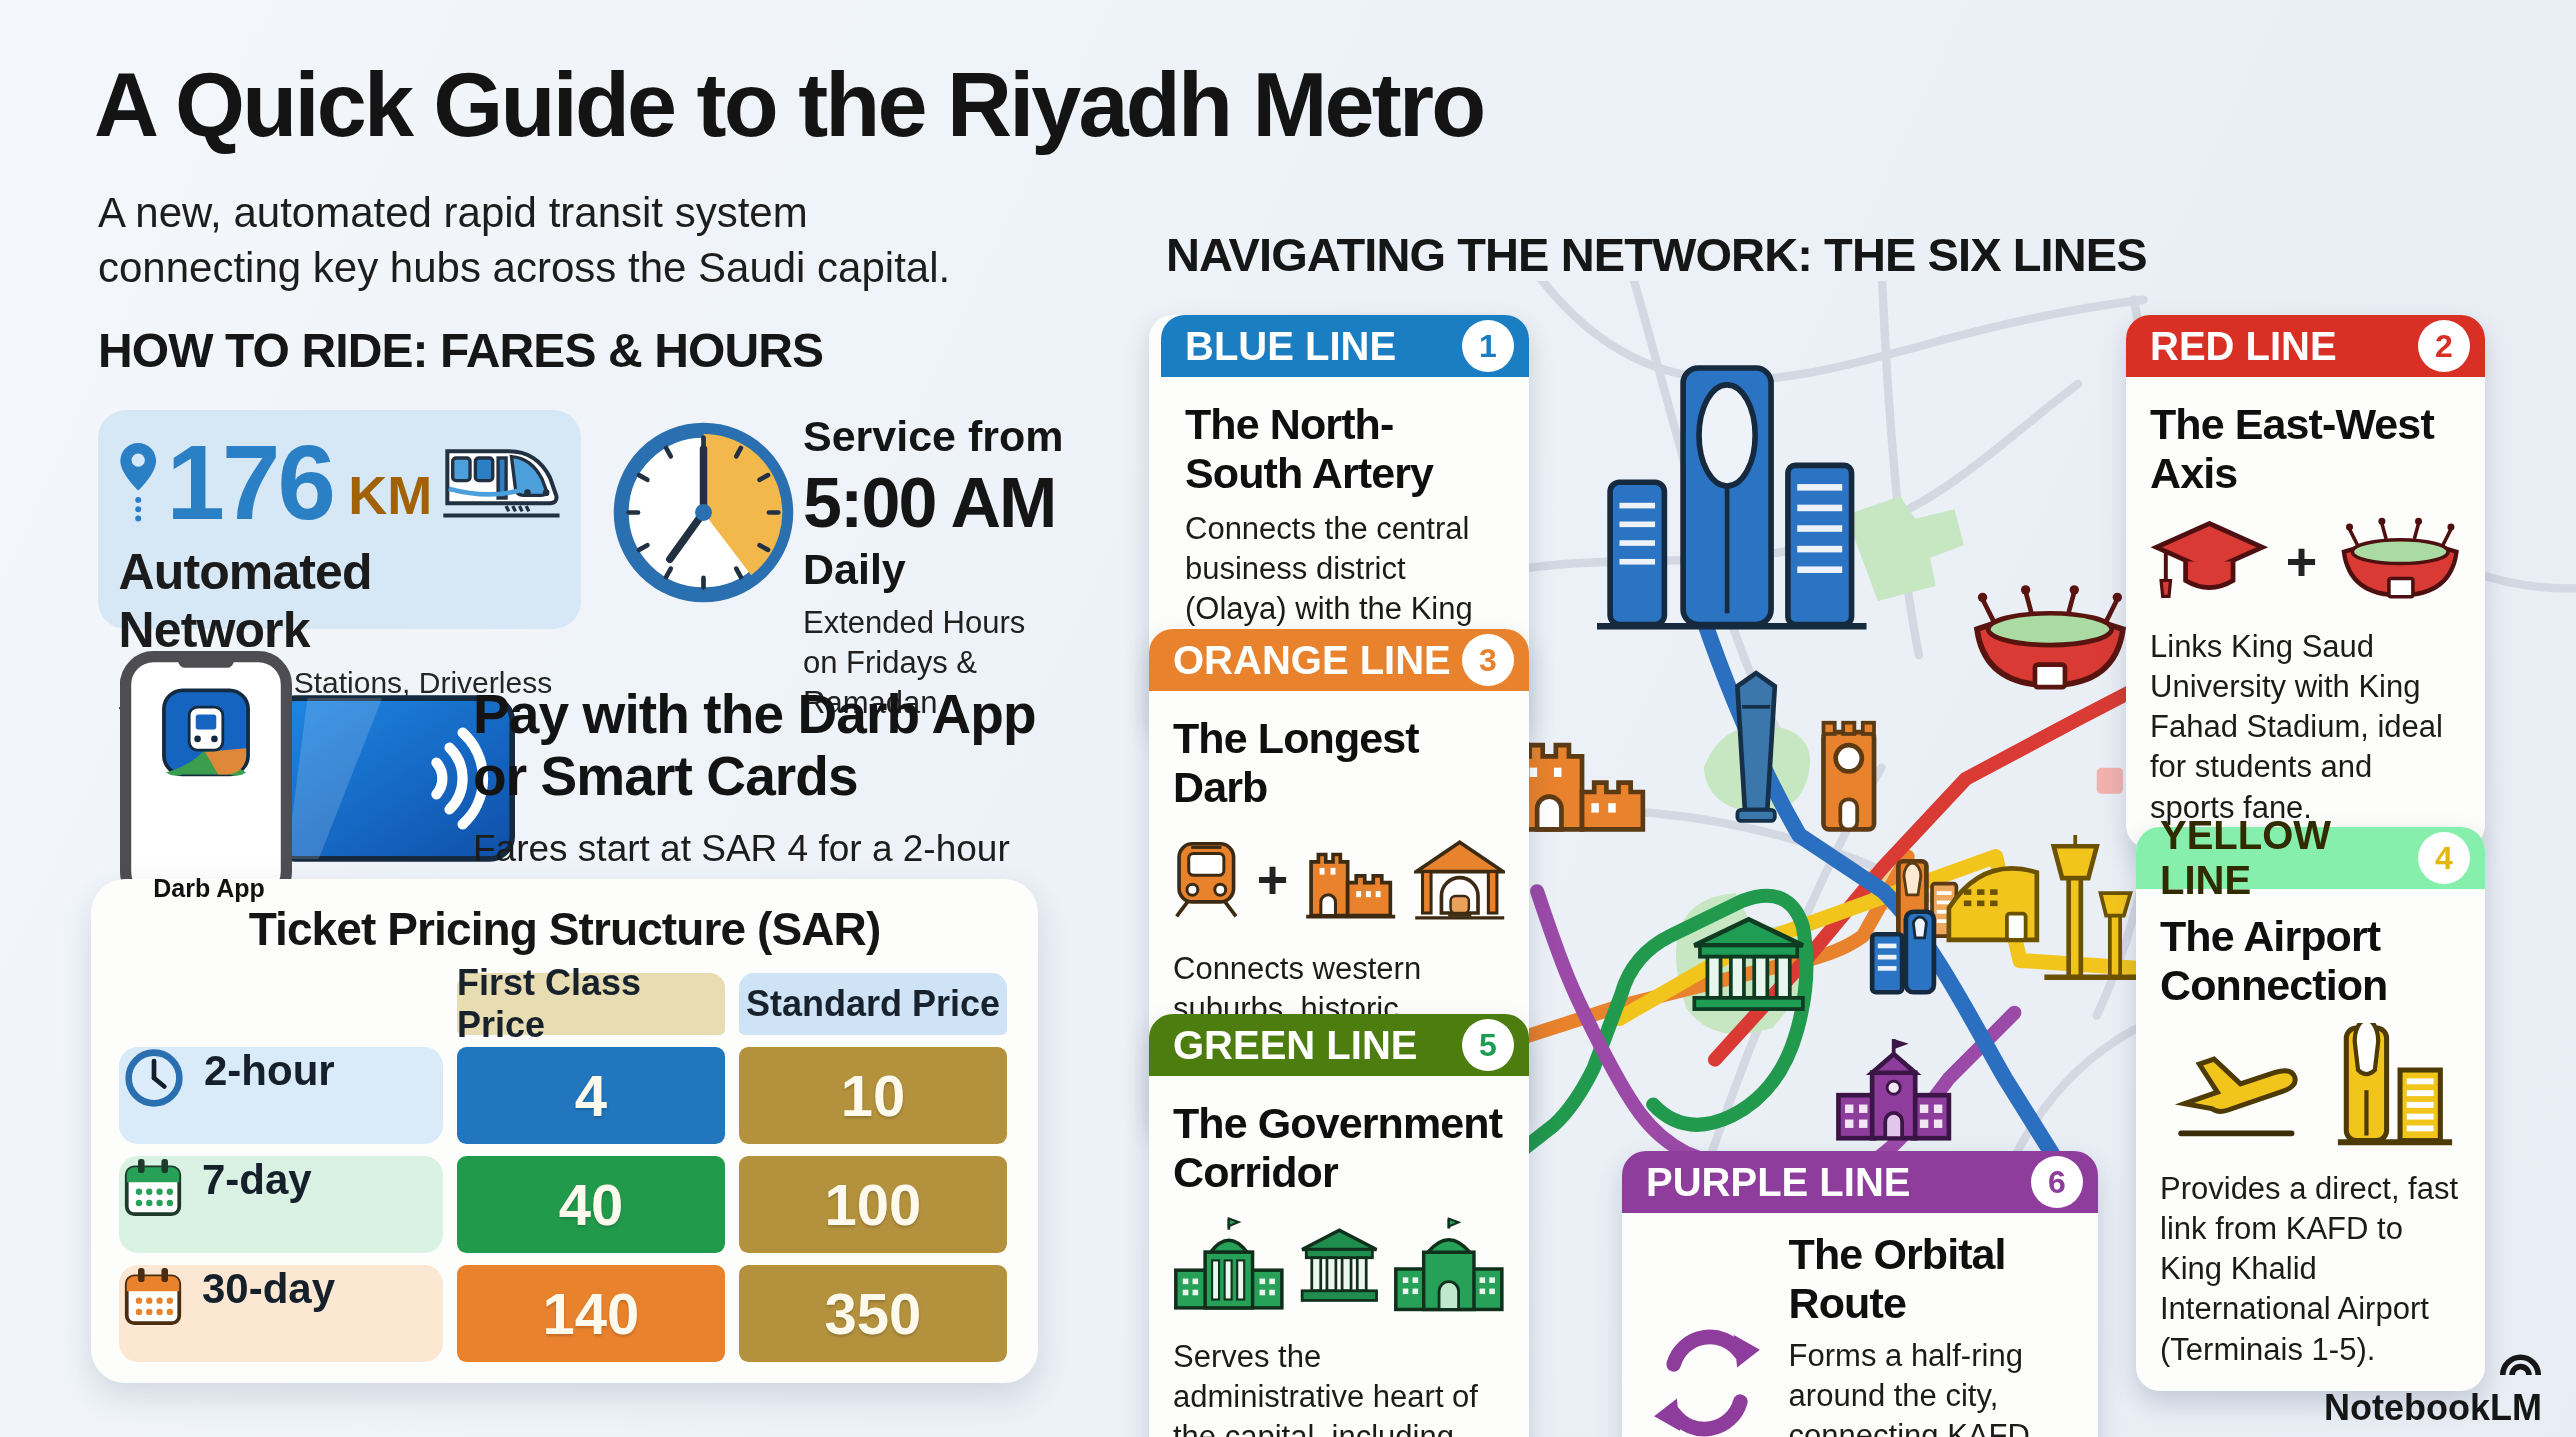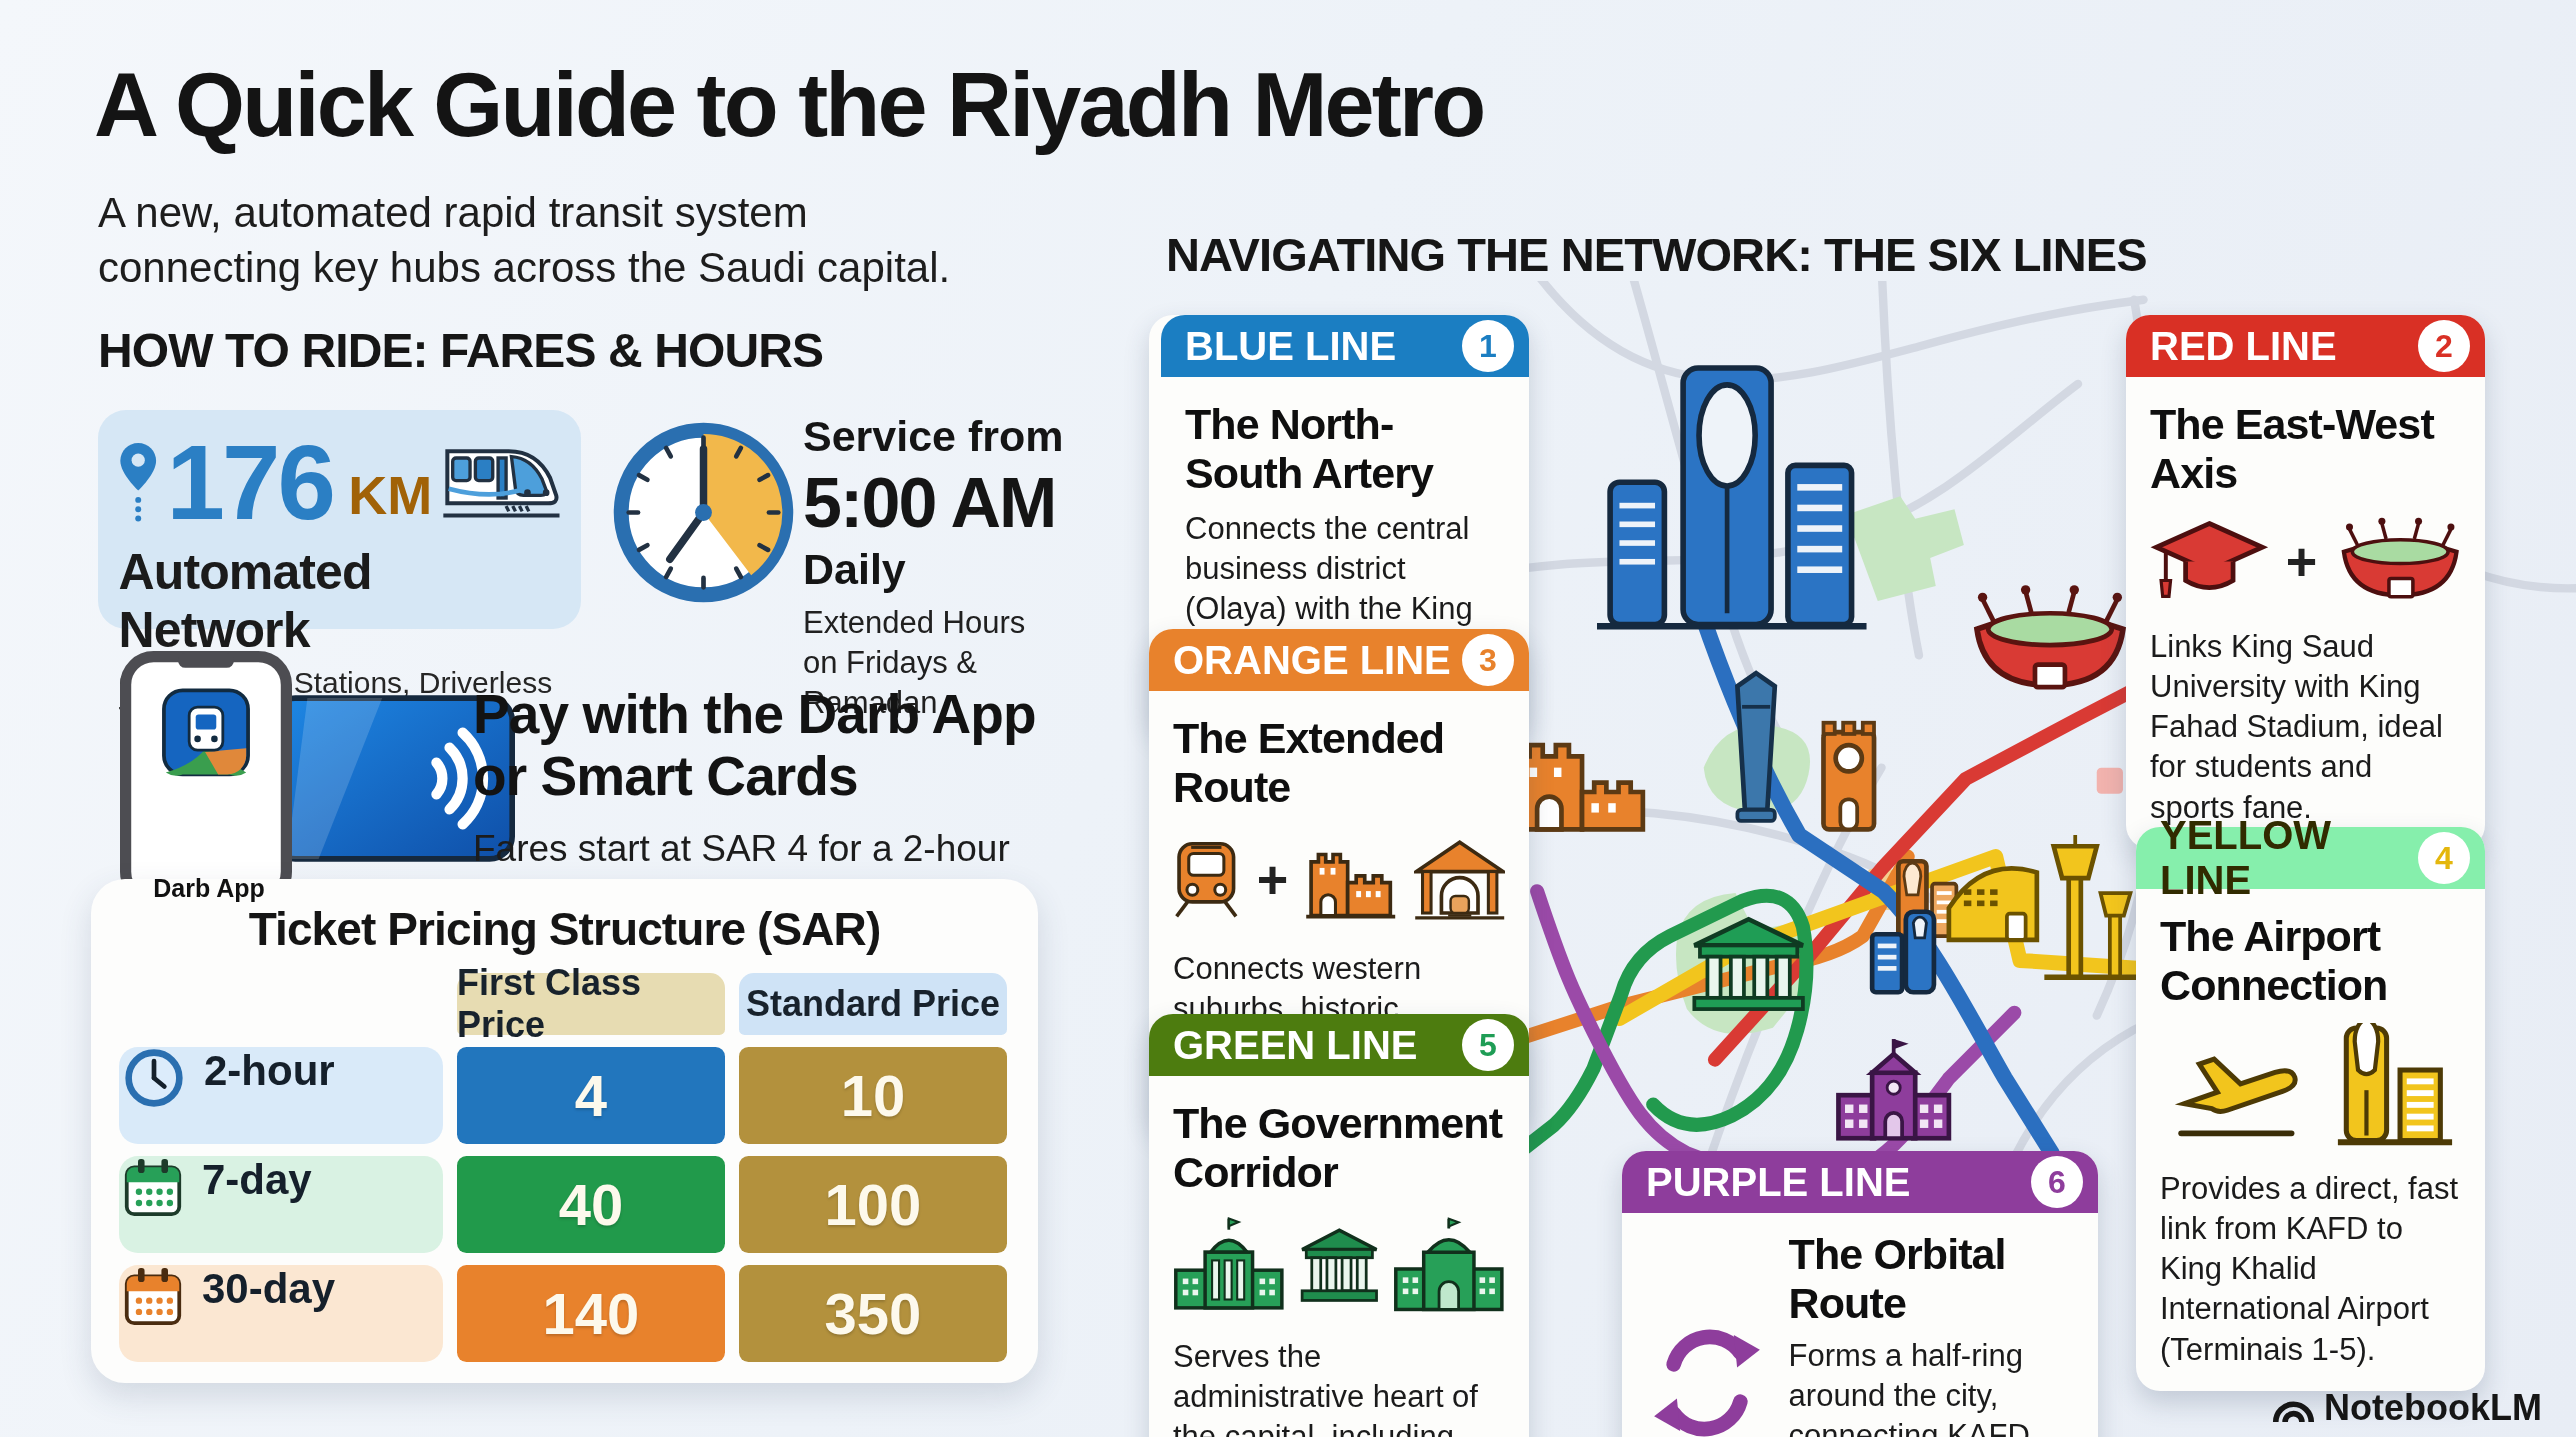--- a/index.html
+++ b/index.html
@@ -69,21 +69,21 @@
   #card-red{left:2126px;top:315px;width:359px;}
   #card-yellow{left:2136px;top:827px;width:349px;}
   #card-purple{left:1622px;top:1151px;width:476px;}
   #card-yellow .hdr{color:#312b00;}
   .pbody{display:flex;align-items:center;gap:20.6px;padding:17px 24px 20.6px;}
 
   
   #map{left:1479px;top:281px;z-index:1;}
 
   
-  #footer{right:34px;bottom:9.4px;display:flex;align-items:center;gap:9.4px;z-index:6;}
+  #footer{right:34px;bottom:9.4px;display:flex;align-items:flex-end;gap:9.4px;z-index:6;flex-direction:column;}
   #footer-text{font-size:36px;font-weight:bold;color:#161616;letter-spacing:0;}
 </style>
 </head>
 <body>
 
 <div id="canvas">
 
   <svg id="map" class="abs" width="1097" height="992" viewBox="0 0 1172 1060">
 
     <g stroke="#d3d8e2" stroke-width="9" fill="none" stroke-linecap="round">
@@ -422,21 +422,21 @@
       <div class="card-desc">Connects the central business district (Olaya) with the King Abdullah Financial District (KAFD).</div>
     </div>
   </div>
 
   <div id="card-orange" class="line-card">
     <div class="hdr" style="background:#e8822c;">
       <span>ORANGE LINE</span>
       <span class="badge" style="color:#e8822c;">3</span>
     </div>
     <div class="body">
-      <div class="card-title">The Extended Route</div>
+      <div class="card-title">The Longest Darb</div>
       <div class="icon-row">
         <svg width="86" height="109" viewBox="0 0 110 130">
           <rect x="10" y="6" width="90" height="96" rx="22" fill="#e8822c" stroke="#3c2a12" stroke-width="6"></rect>
           <rect x="26" y="22" width="58" height="36" rx="8" fill="#fff" stroke="#3c2a12" stroke-width="5"></rect>
           <line x1="30" y1="12" x2="80" y2="12" stroke="#3c2a12" stroke-width="5"></line>
           <circle cx="32" cy="82" r="9" fill="#fff" stroke="#3c2a12" stroke-width="5"></circle>
           <circle cx="78" cy="82" r="9" fill="#fff" stroke="#3c2a12" stroke-width="5"></circle>
           <line x1="24" y1="102" x2="6" y2="126" stroke="#3c2a12" stroke-width="6"></line>
           <line x1="86" y1="102" x2="104" y2="126" stroke="#3c2a12" stroke-width="6"></line>
         </svg>

